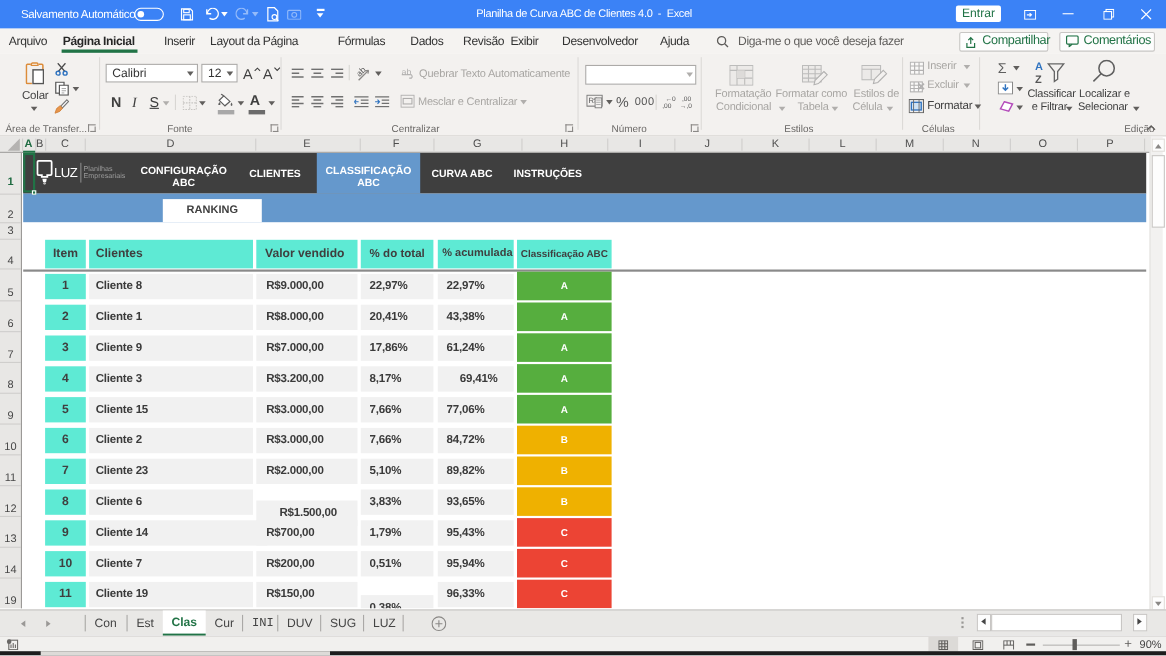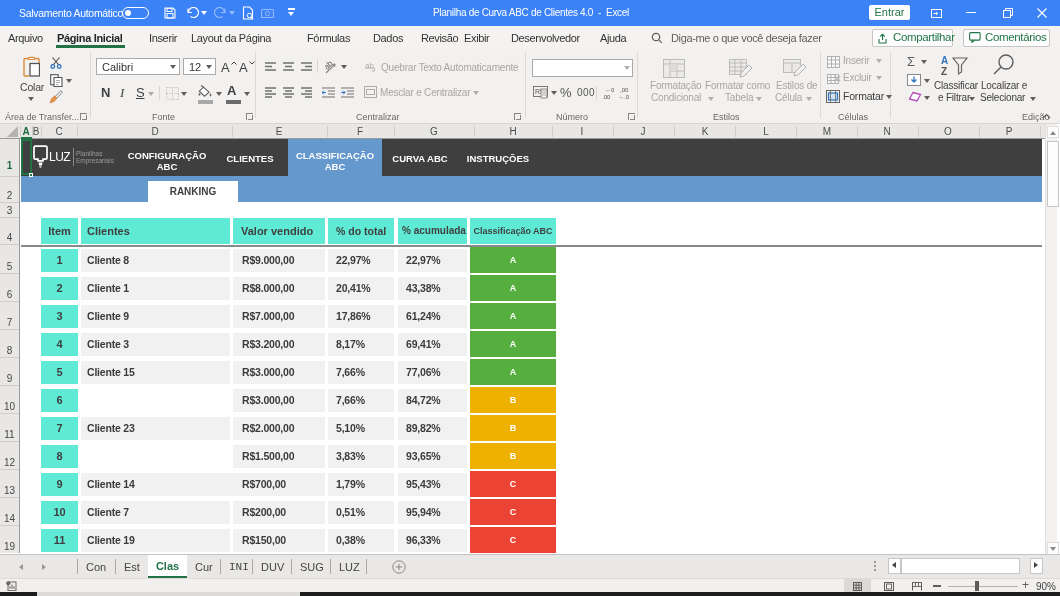--- a/index.html
+++ b/index.html
@@ -490,60 +490,62 @@
   <div class="cellgrey" style="left:20px; top:166px; width:37px; height:23px; text-align:center; line-height:23px;">3</div>
   <div class="celldata" style="left:60px; top:166px; width:149px; height:23px; line-height:23px; padding-left:6px;">Cliente 9</div>
   <div class="celldata" style="left:212px; top:166px; width:92px; height:23px; line-height:23px; padding-left:9px;">R$7.000,00</div>
   <div class="celldata" style="left:307px; top:166px; width:66px; height:23px; line-height:23px; padding-left:8px;">17,86%</div>
   <div class="celldata" style="left:377px; top:166px; width:69px; height:23px; line-height:23px; padding-left:8px;">61,24%</div>
   <div class="cellcls" style="left:449px; top:164px; width:86px; height:26px; line-height:26px; background:#56ae3e;">A</div>
   <div class="cellgrey" style="left:20px; top:194px; width:37px; height:23px; text-align:center; line-height:23px;">4</div>
   <div class="celldata" style="left:60px; top:194px; width:149px; height:23px; line-height:23px; padding-left:6px;">Cliente 3</div>
   <div class="celldata" style="left:212px; top:194px; width:92px; height:23px; line-height:23px; padding-left:9px;">R$3.200,00</div>
   <div class="celldata" style="left:307px; top:194px; width:66px; height:23px; line-height:23px; padding-left:8px;">8,17%</div>
-  <div class="celldata" style="left:377px; top:194px; width:69px; height:23px; line-height:23px; padding-left:8px;">69,41%</div>
+  <div class="celldata" style="left:377px; top:194px; width:69px; height:23px; line-height:23px; padding-left:20px;">69,41%</div>
   <div class="cellcls" style="left:449px; top:192px; width:86px; height:26px; line-height:26px; background:#56ae3e;">A</div>
   <div class="cellgrey" style="left:20px; top:222px; width:37px; height:23px; text-align:center; line-height:23px;">5</div>
   <div class="celldata" style="left:60px; top:222px; width:149px; height:23px; line-height:23px; padding-left:6px;">Cliente 15</div>
   <div class="celldata" style="left:212px; top:222px; width:92px; height:23px; line-height:23px; padding-left:9px;">R$3.000,00</div>
   <div class="celldata" style="left:307px; top:222px; width:66px; height:23px; line-height:23px; padding-left:8px;">7,66%</div>
   <div class="celldata" style="left:377px; top:222px; width:69px; height:23px; line-height:23px; padding-left:8px;">77,06%</div>
   <div class="cellcls" style="left:449px; top:220px; width:86px; height:26px; line-height:26px; background:#56ae3e;">A</div>
   <div class="cellgrey" style="left:20px; top:250px; width:37px; height:23px; text-align:center; line-height:23px;">6</div>
+  <div class="celldata" style="left:60px; top:250px; width:149px; height:23px; line-height:23px; padding-left:6px;">Cliente 2</div>
   <div class="celldata" style="left:212px; top:250px; width:92px; height:23px; line-height:23px; padding-left:9px;">R$3.000,00</div>
   <div class="celldata" style="left:307px; top:250px; width:66px; height:23px; line-height:23px; padding-left:8px;">7,66%</div>
   <div class="celldata" style="left:377px; top:250px; width:69px; height:23px; line-height:23px; padding-left:8px;">84,72%</div>
   <div class="cellcls" style="left:449px; top:248px; width:86px; height:26px; line-height:26px; background:#efb100;">B</div>
   <div class="cellgrey" style="left:20px; top:278px; width:37px; height:23px; text-align:center; line-height:23px;">7</div>
   <div class="celldata" style="left:60px; top:278px; width:149px; height:23px; line-height:23px; padding-left:6px;">Cliente 23</div>
   <div class="celldata" style="left:212px; top:278px; width:92px; height:23px; line-height:23px; padding-left:9px;">R$2.000,00</div>
   <div class="celldata" style="left:307px; top:278px; width:66px; height:23px; line-height:23px; padding-left:8px;">5,10%</div>
   <div class="celldata" style="left:377px; top:278px; width:69px; height:23px; line-height:23px; padding-left:8px;">89,82%</div>
   <div class="cellcls" style="left:449px; top:276px; width:86px; height:26px; line-height:26px; background:#efb100;">B</div>
   <div class="cellgrey" style="left:20px; top:306px; width:37px; height:23px; text-align:center; line-height:23px;">8</div>
-  <div class="celldata" style="left:212px; top:306px; width:92px; height:23px; line-height:23px; padding-left:9px;">R$1.500,00</div>
+  <div class="celldata" style="left:60px; top:306px; width:149px; height:23px; line-height:23px; padding-left:6px;">Cliente 6</div>
+  <div class="celldata" style="left:212px; top:316px; width:92px; height:23px; line-height:23px; padding-left:21px;">R$1.500,00</div>
   <div class="celldata" style="left:307px; top:306px; width:66px; height:23px; line-height:23px; padding-left:8px;">3,83%</div>
   <div class="celldata" style="left:377px; top:306px; width:69px; height:23px; line-height:23px; padding-left:8px;">93,65%</div>
   <div class="cellcls" style="left:449px; top:304px; width:86px; height:26px; line-height:26px; background:#efb100;">B</div>
   <div class="cellgrey" style="left:20px; top:334px; width:37px; height:23px; text-align:center; line-height:23px;">9</div>
   <div class="celldata" style="left:60px; top:334px; width:162px; height:23px; line-height:23px; padding-left:6px;">Cliente 14</div>
   <div class="celldata" style="left:212px; top:334px; width:92px; height:23px; line-height:23px; padding-left:9px;">R$700,00</div>
   <div class="celldata" style="left:307px; top:334px; width:66px; height:23px; line-height:23px; padding-left:8px;">1,79%</div>
   <div class="celldata" style="left:377px; top:334px; width:69px; height:23px; line-height:23px; padding-left:8px;">95,43%</div>
   <div class="cellcls" style="left:449px; top:332px; width:86px; height:26px; line-height:26px; background:#ec4434;">C</div>
   <div class="cellgrey" style="left:20px; top:362px; width:37px; height:23px; text-align:center; line-height:23px;">10</div>
   <div class="celldata" style="left:60px; top:362px; width:149px; height:23px; line-height:23px; padding-left:6px;">Cliente 7</div>
   <div class="celldata" style="left:212px; top:362px; width:92px; height:23px; line-height:23px; padding-left:9px;">R$200,00</div>
   <div class="celldata" style="left:307px; top:362px; width:66px; height:23px; line-height:23px; padding-left:8px;">0,51%</div>
   <div class="celldata" style="left:377px; top:362px; width:69px; height:23px; line-height:23px; padding-left:8px;">95,94%</div>
   <div class="cellcls" style="left:449px; top:360px; width:86px; height:26px; line-height:26px; background:#ec4434;">C</div>
   <div class="cellgrey" style="left:20px; top:390px; width:37px; height:23px; text-align:center; line-height:23px;">11</div>
   <div class="celldata" style="left:60px; top:390px; width:149px; height:23px; line-height:23px; padding-left:6px;">Cliente 19</div>
   <div class="celldata" style="left:212px; top:390px; width:92px; height:23px; line-height:23px; padding-left:9px;">R$150,00</div>
-  <div class="celldata" style="left:307px; top:390px; width:66px; height:23px; line-height:23px; padding-left:8px;">0,38%</div>
+  <div class="celldata" style="left:307px; top:402px; width:66px; height:23px; line-height:23px; padding-left:8px;">0,38%</div>
   <div class="celldata" style="left:377px; top:390px; width:69px; height:23px; line-height:23px; padding-left:8px;">96,33%</div>
   <div class="cellcls" style="left:449px; top:388px; width:86px; height:26px; line-height:26px; background:#ec4434;">C</div>
 </div>
 
 <div id="vscroll">
   <div class="abs" style="left:1px; top:2px; width:12px; height:12px; background:#fdfdfd; border:1px solid #e0deda;"></div>
   <span class="abs" style="left:4px; top:7px; width:0; height:0; border-left:3px solid transparent; border-right:3px solid transparent; border-bottom:4px solid #8a8886;"></span>
   <div class="abs" style="left:1px; top:17px; width:12px; height:66px; background:#fdfdfd; border:1px solid #c8c6c4;"></div>
   <div class="abs" style="left:1px; top:418px; width:12px; height:13px; background:#fdfdfd; border:1px solid #e0deda;"></div>
   <span class="abs" style="left:4px; top:423px; width:0; height:0; border-left:3px solid transparent; border-right:3px solid transparent; border-top:4px solid #8a8886;"></span>

